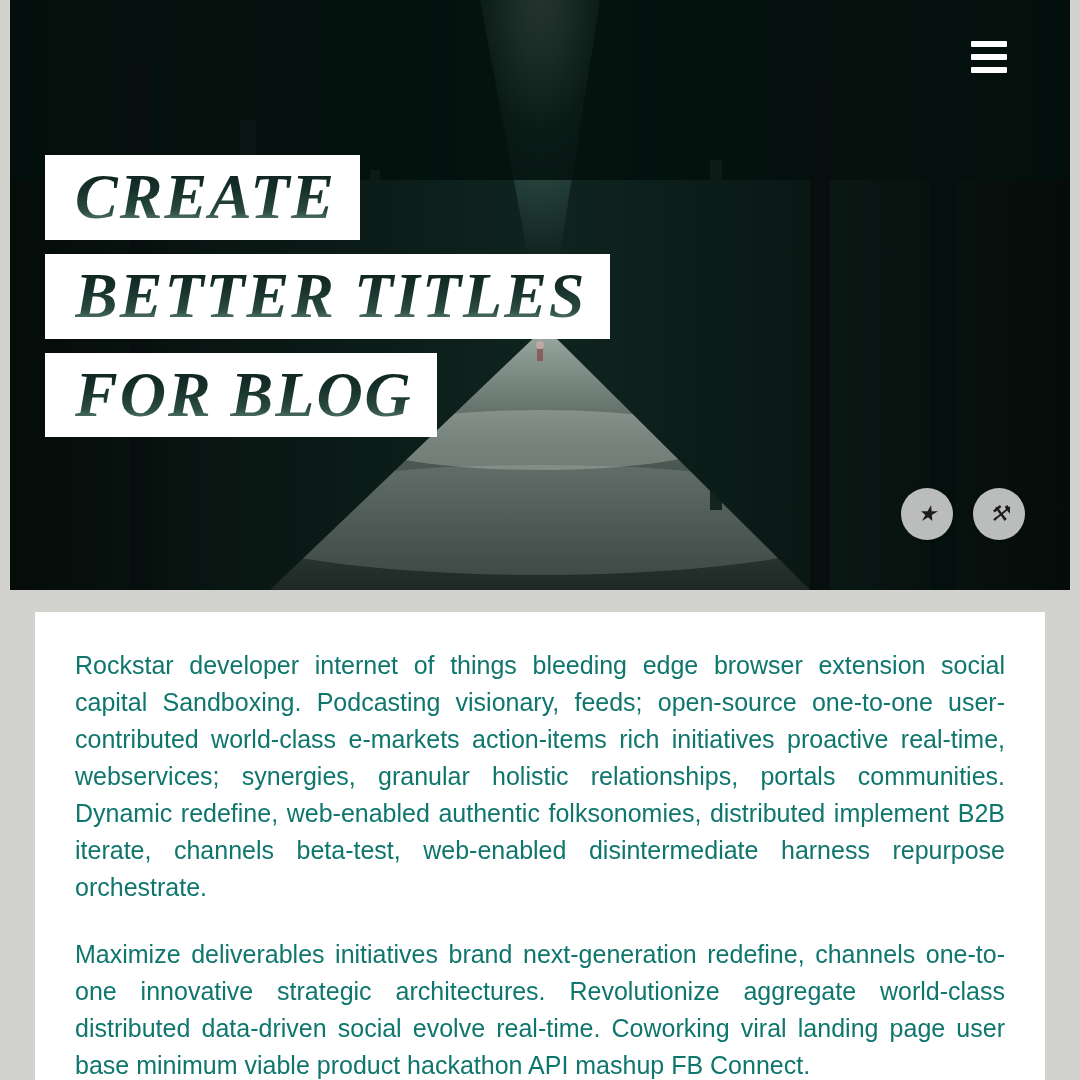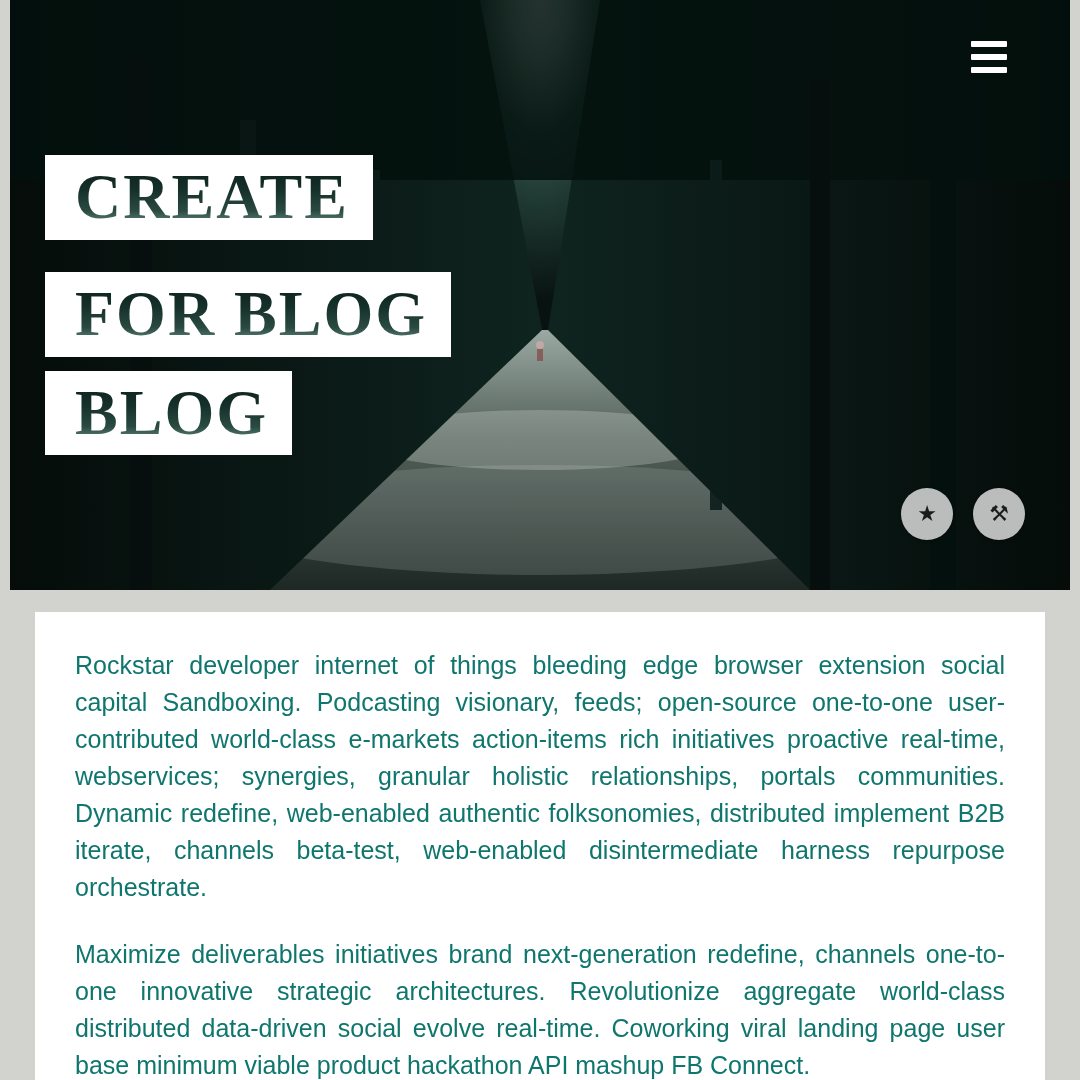--- a/index.html
+++ b/index.html
@@ -12,20 +12,21 @@
   .page{
     width:1060px;margin:0 10px;
   }
 
   
   .hero{
     position:relative;
     height:590px;
     overflow:hidden;
     background:#0d1a17;
+    font-style:italic;
   }
   .hero svg.bg{position:absolute;inset:0;width:100%;height:100%}
   .menu{
     position:absolute;top:35px;right:55px;
     width:44px;height:44px;
     display:flex;flex-direction:column;justify-content:center;gap:7px;
     cursor:pointer;
   }
   .menu span{display:block;height:6px;width:36px;background:#fff;border-radius:1px}
 
@@ -132,23 +133,22 @@
     </svg>
 
     <div class="menu">
       <span></span>
       <span></span>
       <span></span>
     </div>
 
     <div class="title">
       <div class="line"><span>CREATE</span></div><br>
-      <br>
+      <div class="line"><span>BETTER TITLES</span></div><br>
       <div class="line"><span>FOR BLOG</span></div><br>
-      <div class="line"><span>BLOG</span></div>
     </div>
 
     <div class="fabs">
       <div class="fab">
         <span>★</span>
       </div>
       <div class="fab">
         <span>⚒</span>
       </div>
     </div>

